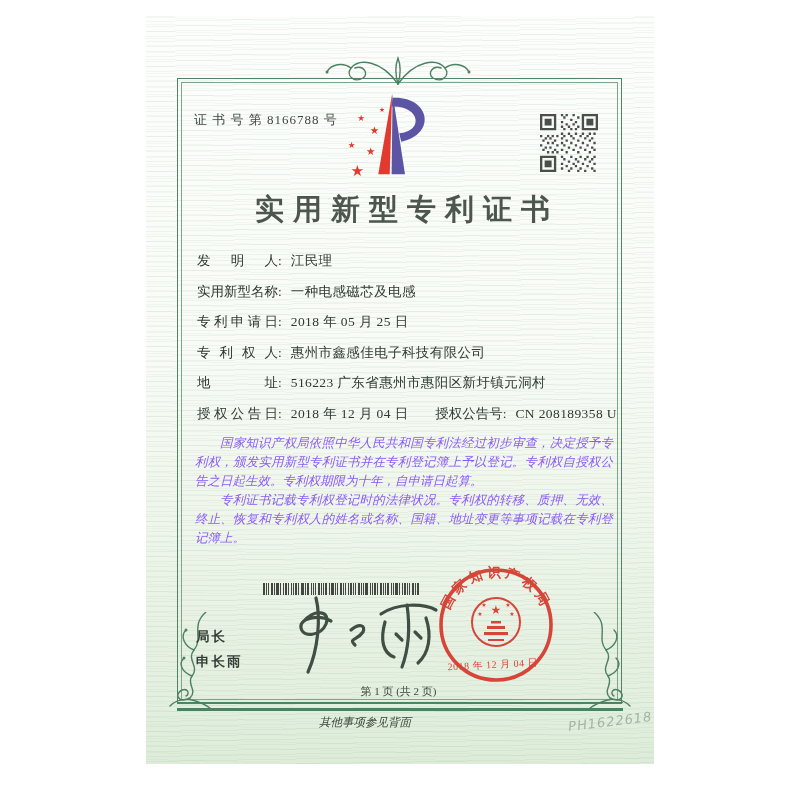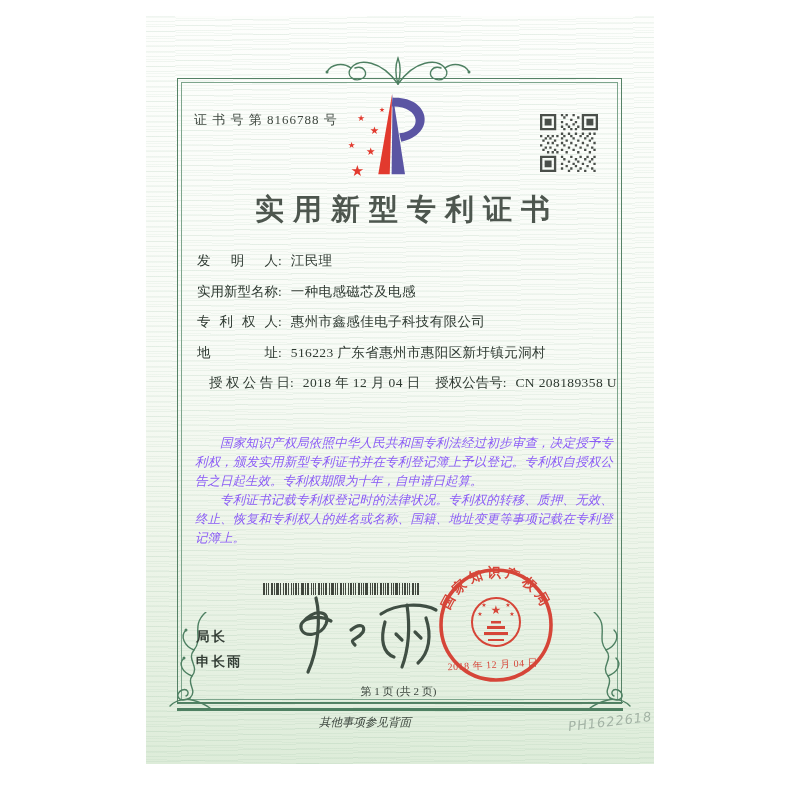--- a/index.html
+++ b/index.html
@@ -18,21 +18,21 @@
         border-top:1px solid #4e8062;border-bottom:3px solid #4e8062;}
   .cert-no{position:absolute;left:194px;top:111px;font-size:13px;letter-spacing:1px;color:#3d463e;}
   .logo{position:absolute;left:342px;top:86px;}
   .qr{position:absolute;left:540px;top:114px;}
   .title{position:absolute;left:177px;top:190px;width:443px;text-align:center;
          font-size:29px;font-weight:600;letter-spacing:9px;padding-left:17px;box-sizing:border-box;
          color:#4d564e;}
   .fields{position:absolute;left:197px;top:246px;width:420px;font-size:13.5px;color:#2f3a32;}
   .frow{height:30.5px;line-height:30.5px;white-space:nowrap;}
   .frow.split{display:flex;}
-  .fcell-left{width:258px;margin-left:12px;}
+  .fcell-left{width:258px;}
   .flabel{display:inline-block;min-width:81px;text-align:justify;text-align-last:justify;}
   .flabel2{display:inline-block;}
   .colon{margin-right:9px;}
   .fvalue{letter-spacing:0.4px;}
   .paras{position:absolute;left:195px;top:434px;width:418px;font-size:12.5px;line-height:19px;
          color:#8b5cf6;text-align:justify;font-style:italic;}
   .paras p{margin:0;text-indent:2em;}
   .barcode{position:absolute;left:263px;top:583px;}
   .signer{position:absolute;left:196px;top:624px;font-size:13.5px;font-weight:600;color:#333d35;}
   .signer div{height:25px;line-height:25px;letter-spacing:2px;}
@@ -119,20 +119,23 @@
   <div class="title">实用新型专利证书</div>
 
   <div class="fields">
     <div class="frow">
       <span class="flabel">发　明　人</span><span class="colon">:</span><span class="fvalue">江民理</span>
     </div>
     <div class="frow">
       <span class="flabel">实用新型名称</span><span class="colon">:</span><span class="fvalue">一种电感磁芯及电感</span>
     </div>
     <div class="frow">
+      <span class="flabel">专利申请日</span><span class="colon">:</span><span class="fvalue">2018 年 05 月 25 日</span>
+    </div>
+    <div class="frow">
       <span class="flabel">专 利 权 人</span><span class="colon">:</span><span class="fvalue">惠州市鑫感佳电子科技有限公司</span>
     </div>
     <div class="frow">
       <span class="flabel">地　　　址</span><span class="colon">:</span><span class="fvalue">516223 广东省惠州市惠阳区新圩镇元洞村</span>
     </div>
     <div class="frow split">
       <div class="fcell-left">
         <span class="flabel">授权公告日</span><span class="colon">:</span><span class="fvalue">2018 年 12 月 04 日</span>
       </div>
       <div>

